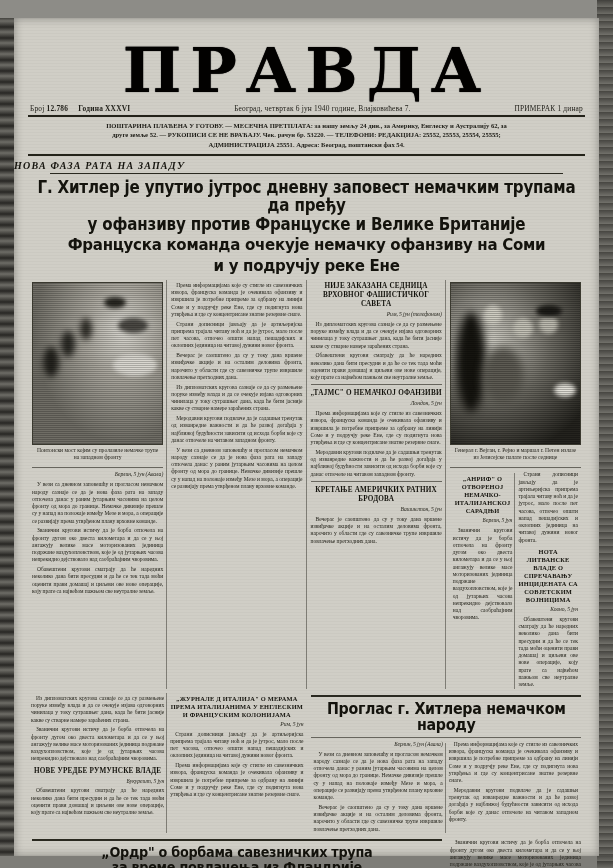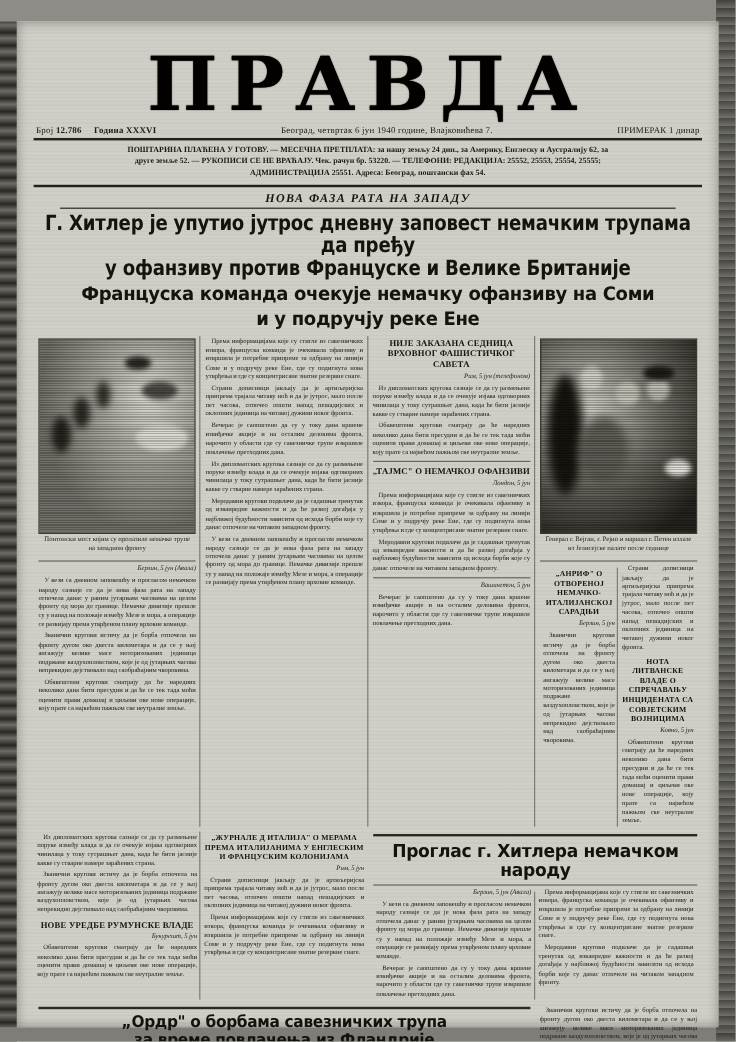--- a/index.html
+++ b/index.html
@@ -21,21 +21,21 @@
   .logo{font-family:"DejaVu Serif",serif;font-weight:bold;font-size:62px;letter-spacing:9px;
         color:#17160f;line-height:.95;text-shadow:0 0 1px #17160f;filter:contrast(1.2);}
   .meta{display:flex;justify-content:space-between;align-items:flex-end;
         padding:3px 16px 0 16px;font-size:7.4px;color:#1d1c16;letter-spacing:.2px;}
   .meta .n{font-weight:bold;}
   .rule{height:1px;background:#232219;margin:2px 14px;}
   .rule.thick{height:2px;}
   .impr{font-size:6.6px;text-align:center;line-height:1.45;color:#1b1a14;padding:2px 18px;font-weight:bold;}
 
   
-  .kicker{text-align:center;font-style:italic;font-weight:bold;font-size:10px;letter-spacing:1.2px;
+  .kicker{text-align:left;font-style:italic;font-weight:bold;font-size:10px;letter-spacing:1.2px;
           color:#16150f;margin:4px 0 2px;}
   .h1{font-family:"DejaVu Sans Condensed","Liberation Sans",sans-serif;font-weight:bold;
       text-align:center;color:#14130d;line-height:1.08;font-size:17.5px;letter-spacing:-.2px;
       transform:scaleX(.96);}
   .h2{font-family:"DejaVu Sans","Liberation Sans",sans-serif;font-weight:bold;text-align:center;
       color:#14130d;font-size:15.5px;line-height:1.12;margin-top:3px;letter-spacing:-.3px;
       transform:scaleX(.97);}
 
   
   .cols{display:flex;padding:3px 14px 0 14px;gap:0;}
@@ -166,20 +166,21 @@
           <p>Обавештени кругови сматрају да ће наредних неколико дана бити пресудни и да ће се тек тада моћи оценити прави домашај и циљеви ове нове операције, коју прате са највећом пажњом све неутралне земље.</p>
         </div>
         <div class="hr"></div>
         <div class="sechead">„ТАЈМС" О НЕМАЧКОЈ ОФАНЗИВИ</div>
         <div class="bodytext">
           <p class="dateline" style="text-indent:0">Лондон, 5 јун</p>
           <p>Према информацијама које су стигле из савезничких извора, француска команда је очекивала офанзиву и извршила је потребне припреме за одбрану на линији Соме и у подручју реке Ене, где су подигнута нова утврђења и где су концентрисане знатне резервне снаге.</p>
           <p>Меродавни кругови подвлаче да је садашњи тренутак од изванредне важности и да ће развој догађаја у најближој будућности зависити од исхода борби које су данас отпочеле на читавом западном фронту.</p>
         </div>
         <div class="hr"></div>
+        <div class="sechead">КРЕТАЊЕ АМЕРИЧКИХ РАТНИХ БРОДОВА</div>
         <div class="bodytext">
           <p class="dateline" style="text-indent:0">Вашингтон, 5 јун</p>
           <p>Вечерас је саопштено да су у току дана вршене извиђачке акције и на осталим деловима фронта, нарочито у области где су савезничке трупе извршиле повлачење претходних дана.</p>
         </div>
       </div>
 
       <div class="col">
         <div class="photo ph-men">
           <div class="blur" style="left:4%;top:18%;width:30px;height:100px;background:#15140f;filter:blur(4px);"></div>
           <div class="blur" style="left:26%;top:14%;width:18px;height:20px;background:#cfcdc2;filter:blur(2px);"></div>

